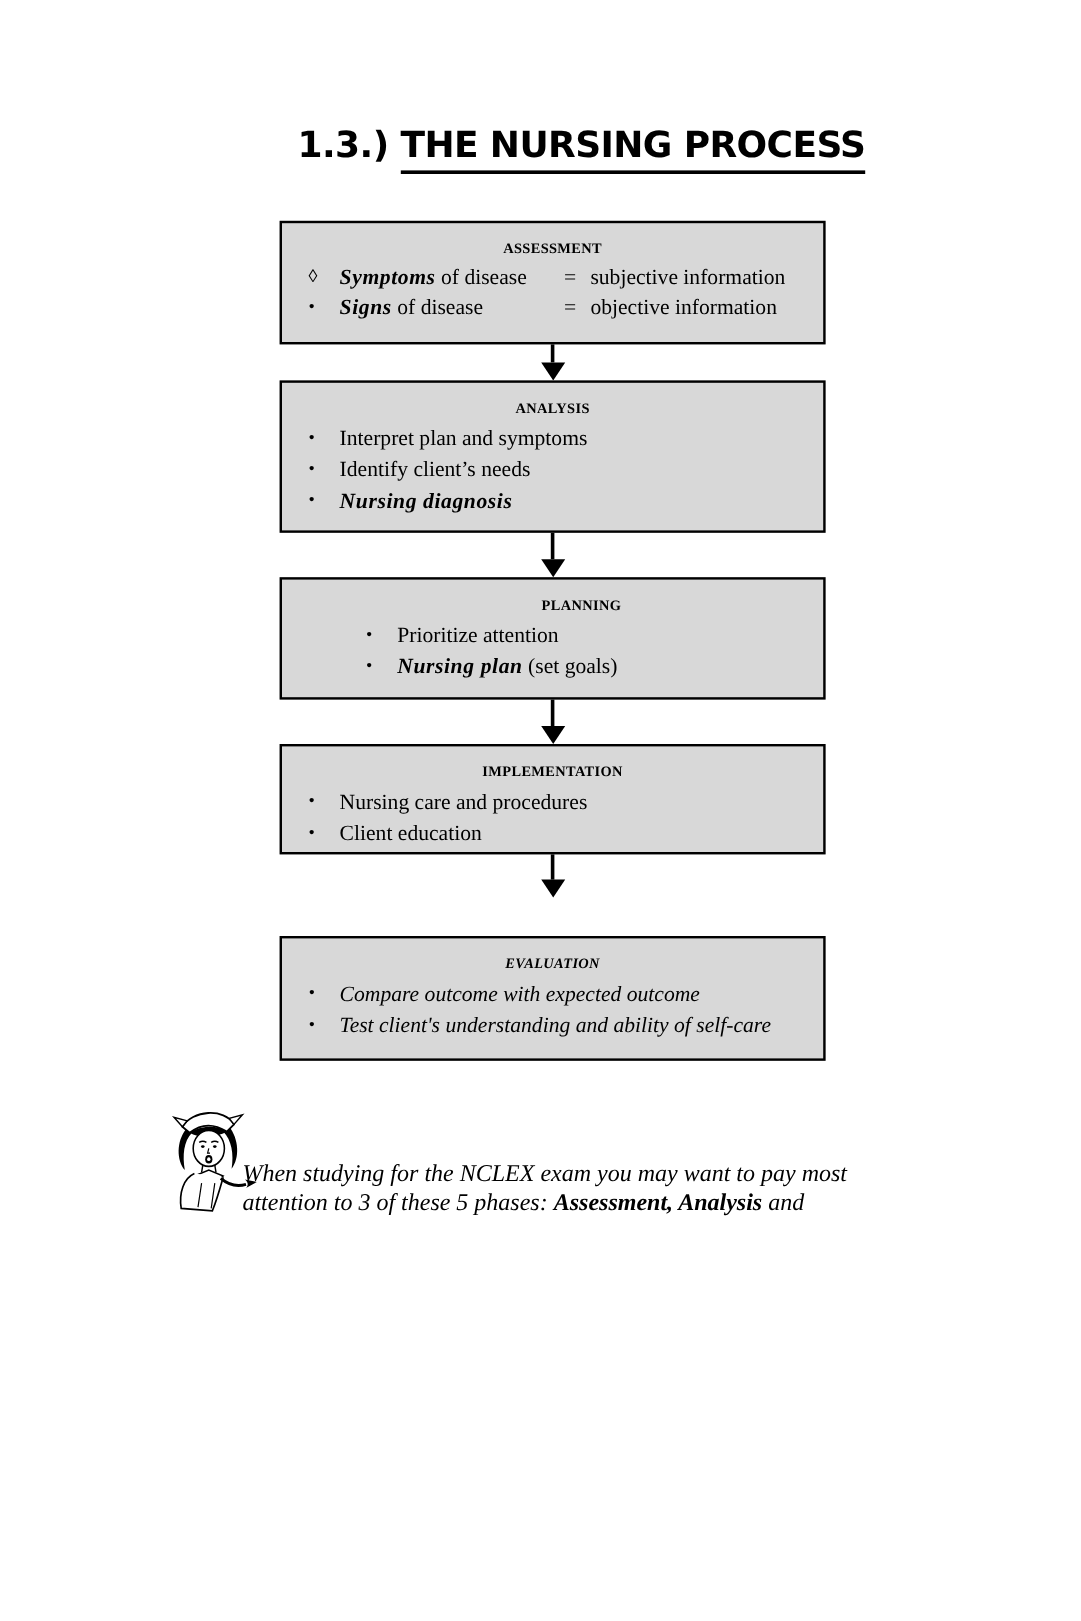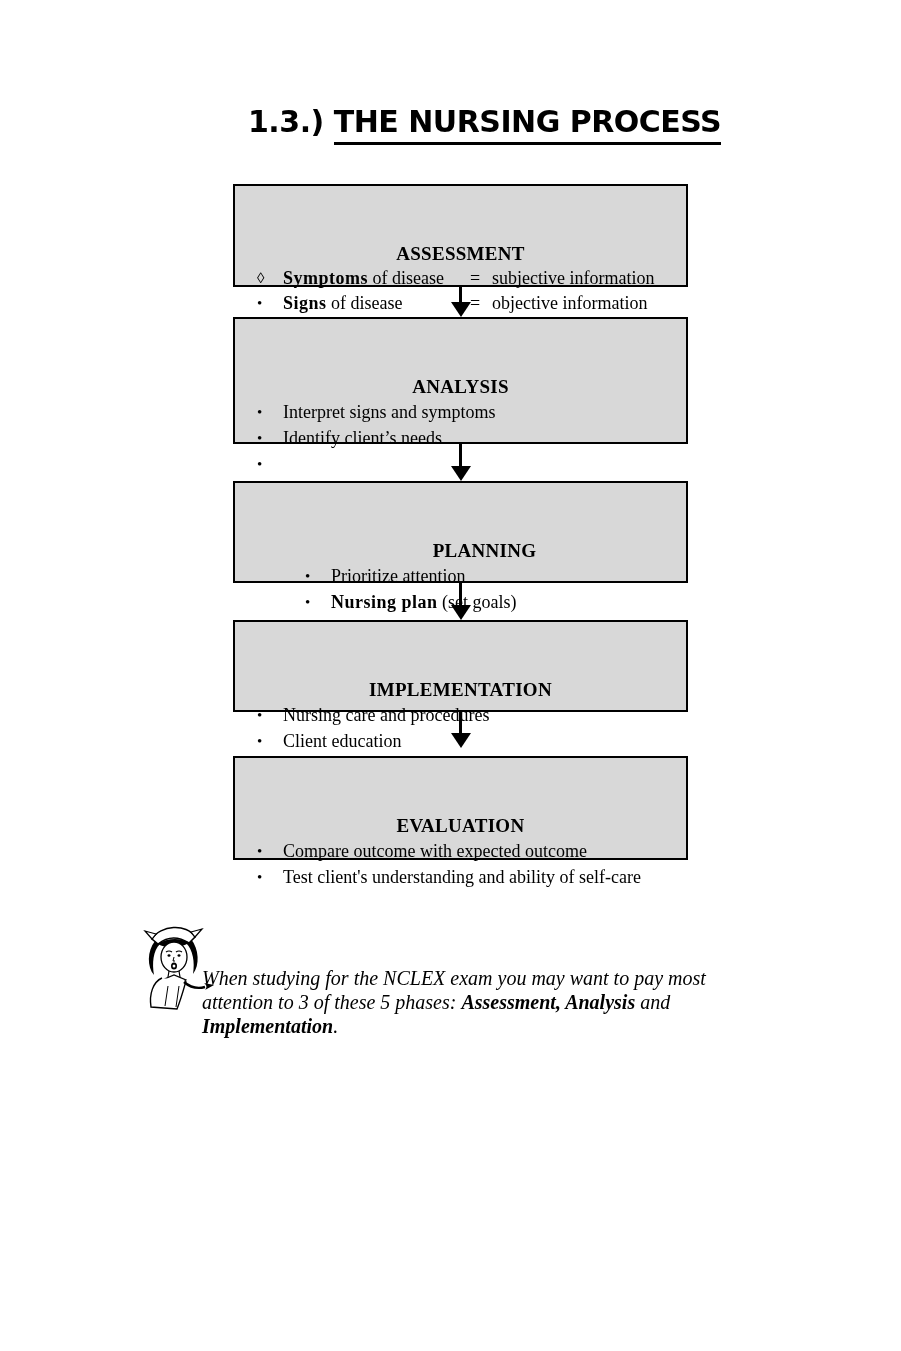--- a/index.html
+++ b/index.html
@@ -26,49 +26,48 @@
   .flow{position:absolute;left:233px;top:184px;width:455px;}
   .fbox{
     position:absolute;left:0;width:455px;
     background:#d8d8d8;
     border:2px solid #000;
     box-sizing:border-box;
   }
   .fbox-title{
     text-align:center;
     font-weight:700;
-    font-size:19px;
+    font-size:12px;
     letter-spacing:0.3px;
     line-height:24px;
     padding-top:9px;
-    margin-top:47px;
   }
   .fitem{
     display:grid;
     grid-template-columns:26px 1fr;
     padding-left:22px;
     font-size:18px;
     line-height:26px;
     white-space:nowrap;
   }
   .frow{
     display:grid;
     grid-template-columns:26px 187px 22px 1fr;
     padding-left:22px;
     font-size:18px;
     line-height:25px;
     white-space:nowrap;
   }
   .bullet{font-size:15px;}
-  .em{font-weight:700;letter-spacing:0.5px;}
+  .em{font-weight:700;font-style:italic;letter-spacing:0.5px;}
   .box1{top:0;height:103px;}
   .box2{top:133px;height:127px;}
   .box3{top:297px;height:102px;padding-left:48px;}
   .box4{top:436px;height:92px;}
-  .box5{top:572px;height:104px;}
+  .box5{top:596px;height:104px;font-style:italic;}
   
   .arrow{position:absolute;left:0;width:455px;display:flex;flex-direction:column;align-items:center;}
   .a1{top:103px;height:30px;}
   .a2{top:260px;height:37px;}
   .a3{top:399px;height:37px;}
   .a4{top:528px;height:36px;}
   .arrow-line{width:3px;flex:1;background:#000;}
   .arrow-head{
     width:0;height:0;
     border-left:10px solid transparent;
@@ -120,28 +119,29 @@
 
     <div class="arrow a1">
       <div class="arrow-line"></div>
       <div class="arrow-head"></div>
     </div>
 
     <div class="fbox box2">
       <div class="fbox-title">ANALYSIS</div>
       <div class="fitem">
         <span class="bullet">•</span>
-        <span><span class="em"></span><span>Interpret signs and symptoms</span></span>
+        <span><span class="em"></span><span>Interpret plan and symptoms</span></span>
       </div>
       <div class="fitem">
         <span class="bullet">•</span>
         <span><span class="em"></span><span>Identify client’s needs</span></span>
       </div>
       <div class="fitem">
         <span class="bullet">•</span>
+        <span><span class="em">Nursing diagnosis</span><span></span></span>
       </div>
     </div>
 
     <div class="arrow a2">
       <div class="arrow-line"></div>
       <div class="arrow-head"></div>
     </div>
 
     <div class="fbox box3">
       <div class="fbox-title">PLANNING</div>
@@ -222,18 +222,17 @@
       <path d="M33,68 L30,88 M44,68 L41,89" fill="none" stroke="#000" stroke-width="1"></path>
 
       <path d="M49,64 C56,70 63,71 70,69" fill="none" stroke="#000" stroke-width="2.4"></path>
       <path d="M69,65 L79,67 L70,72 C72,70 72,67 69,65 Z" fill="#000"></path>
     </svg>
   </div>
 
   <div class="note">
     <div><span>When studying for the NCLEX exam you may want to pay most</span></div>
     <div><span>attention to 3 of these 5 phases: </span><span class="bold">Assessment, Analysis</span><span> and</span></div>
-    <div><span class="bold">Implementation</span><span>.</span></div>
   </div>
 
   <div class="pagenum">3</div>
 
 </div>
 
 </body></html>

